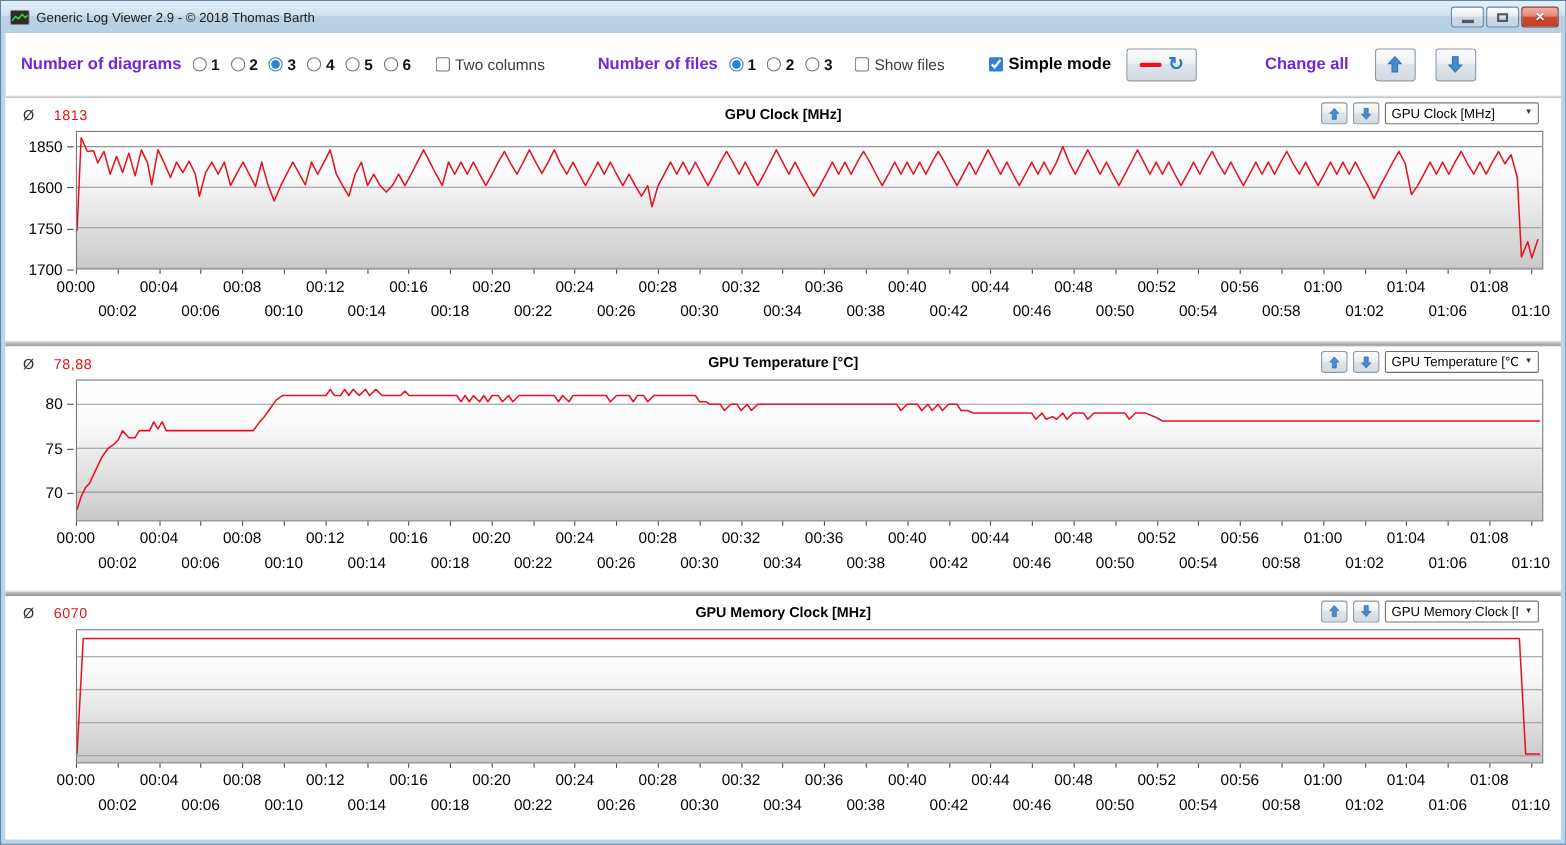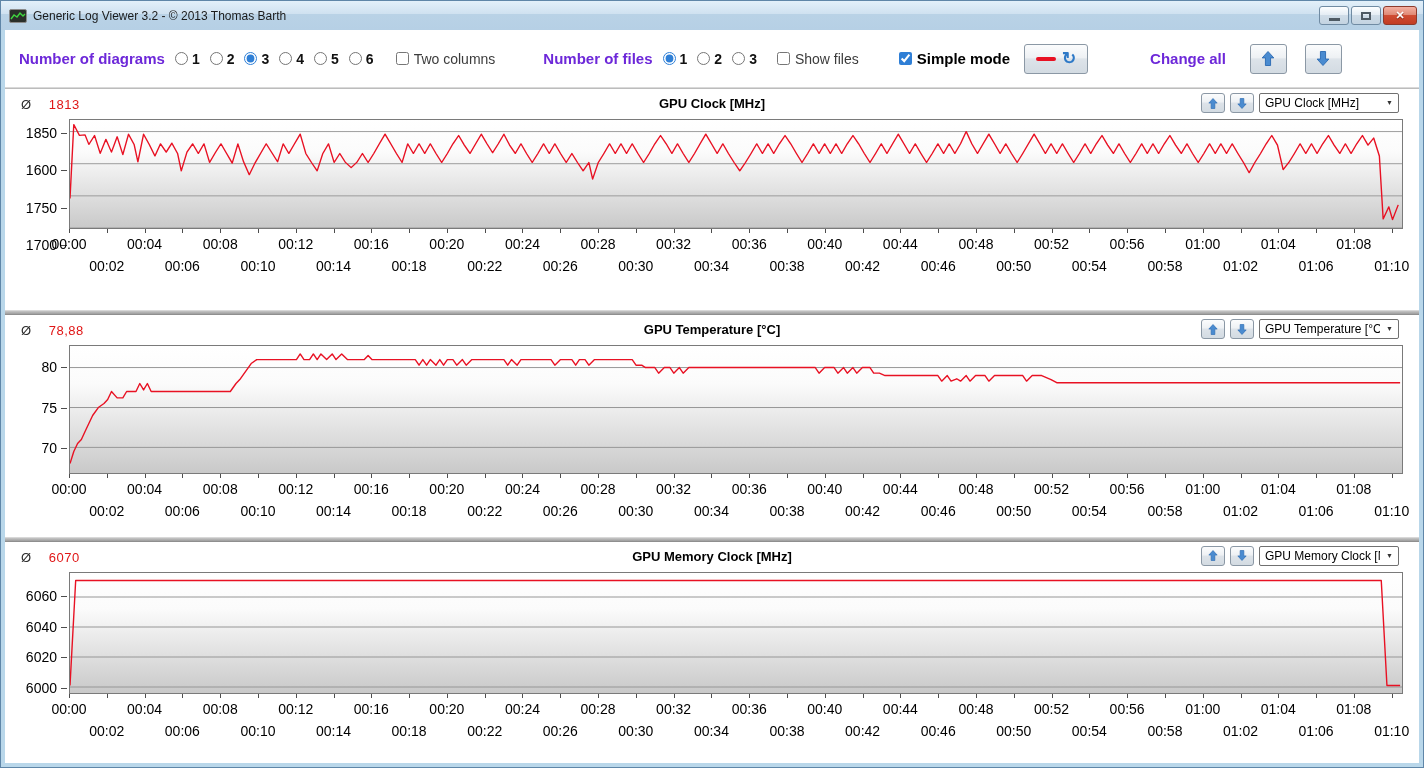--- a/index.html
+++ b/index.html
@@ -61,21 +61,21 @@
   .mini-btn { width:24px; height:20px; border:1px solid #8b98a5; border-radius:3px;
     background:linear-gradient(180deg,#fbfcfd 0%,#eef1f4 45%,#dde3e9 50%,#d3dbe2 100%);
     display:flex; align-items:center; justify-content:center; cursor:default; padding:0; }
   .selwrap { position:relative; }
   .selwrap::after { content:"▼"; position:absolute; right:6px; top:6px;
     font-size:7px; color:#333; pointer-events:none; }
   .metric-select { width:140px; height:20px; font-size:12px;
     font-family:"Liberation Sans",sans-serif; border:1px solid #707070; border-radius:2px;
     background:#fff; appearance:none; -webkit-appearance:none; padding:0 18px 0 5px; }
   .plot-row { flex:none; position:relative; margin-left:64px; margin-right:16px; }
-  .plot-row.h0 { height:110px; } .plot-row.h1 { height:129px; } .plot-row.h2 { height:122px; }
+  .plot-row.h0 { height:126px; } .plot-row.h1 { height:129px; } .plot-row.h2 { height:122px; }
   .plot { position:relative; width:100%; height:100%;
     border:1px solid #7a7a7a;
     background:linear-gradient(180deg,#ffffff 0%,#fbfbfb 30%,#c9c9c9 100%); }
   .plot svg { position:absolute; inset:0; width:100%; height:100%; display:block; }
   .yaxis { position:absolute; right:100%; top:0; width:60px; height:100%; }
   .ylab { position:absolute; right:12px; transform:translateY(-50%);
     font-size:14px; color:#000; }
   .ytick { position:absolute; right:2px; width:6px; height:1px; background:#4d4d4d; }
   .xaxis { flex:1; position:relative; margin-left:64px; margin-right:16px; }
   .xtick { position:absolute; top:0; width:1px; height:4px; background:#4d4d4d; }
@@ -85,21 +85,21 @@
 </head>
 <body>
 
 <div class="window">
 
   <div class="titlebar">
     <svg class="app-icon" viewBox="0 0 18 14">
       <rect x="0.5" y="0.5" width="17" height="13" rx="1.5" fill="#2a2f2a" stroke="#8a8a8a"></rect>
       <polyline points="2,10 5,6 8,8 11,4 14,7 16,5" fill="none" stroke="#3fd43f" stroke-width="1.4"></polyline>
     </svg>
-    <span class="title-text">Generic Log Viewer 3.2 - © 2013 Thomas Barth</span>
+    <span class="title-text">Generic Log Viewer 2.9 - © 2018 Thomas Barth</span>
     <div class="winbtns">
       <button class="wbtn">
           <span class="glyph-min"></span>
         </button>
       <button class="wbtn">
           <span class="glyph-max"></span>
         </button>
       <button class="wbtn close">
           <span class="glyph-close">✕</span>
         </button>
@@ -444,30 +444,20 @@
                 <svg width="10" height="13" viewBox="0 0 12 14">
                   <path d="M6 13 L1 7.5 H3.8 V1 H8.2 V7.5 H11 Z" fill="#4a8bd0" stroke="#2d6cb4" stroke-width="0.8"></path>
                 </svg>
               </button>
             <span class="selwrap">
               <select class="metric-select"><option>GPU Memory Clock [MHz]</option></select>
             </span>
           </div>
         </div>
         <div class="plot-row h2">
-          <div class="yaxis">
-              <span class="ylab" style="top: 24.4px;">6060</span>
-              <div class="ytick" style="top: 24.4px;"></div>
-              <span class="ylab" style="top: 54.9px;">6040</span>
-              <div class="ytick" style="top: 54.9px;"></div>
-              <span class="ylab" style="top: 85.4px;">6020</span>
-              <div class="ytick" style="top: 85.4px;"></div>
-              <span class="ylab" style="top: 115.9px;">6000</span>
-              <div class="ytick" style="top: 115.9px;"></div>
-            </div>
           <div class="plot">
               <svg preserveAspectRatio="none" viewBox="0 0 1336 122">
                 <line x1="0" x2="1336" y1="24.4" y2="24.4" stroke="#969696" stroke-width="1"></line>
                 <line x1="0" x2="1336" y1="54.9" y2="54.9" stroke="#969696" stroke-width="1"></line>
                 <line x1="0" x2="1336" y1="85.4" y2="85.4" stroke="#969696" stroke-width="1"></line>
                 <line x1="0" x2="1336" y1="115.9" y2="115.9" stroke="#969696" stroke-width="1"></line>
                 <polyline points="0.0,114.4 5.7,7.6 1315.2,7.6 1320.9,114.4 1334.1,114.4" fill="none" stroke="#e81123" stroke-width="1.4" stroke-linejoin="round"></polyline>
               </svg>
             </div>
         </div>

